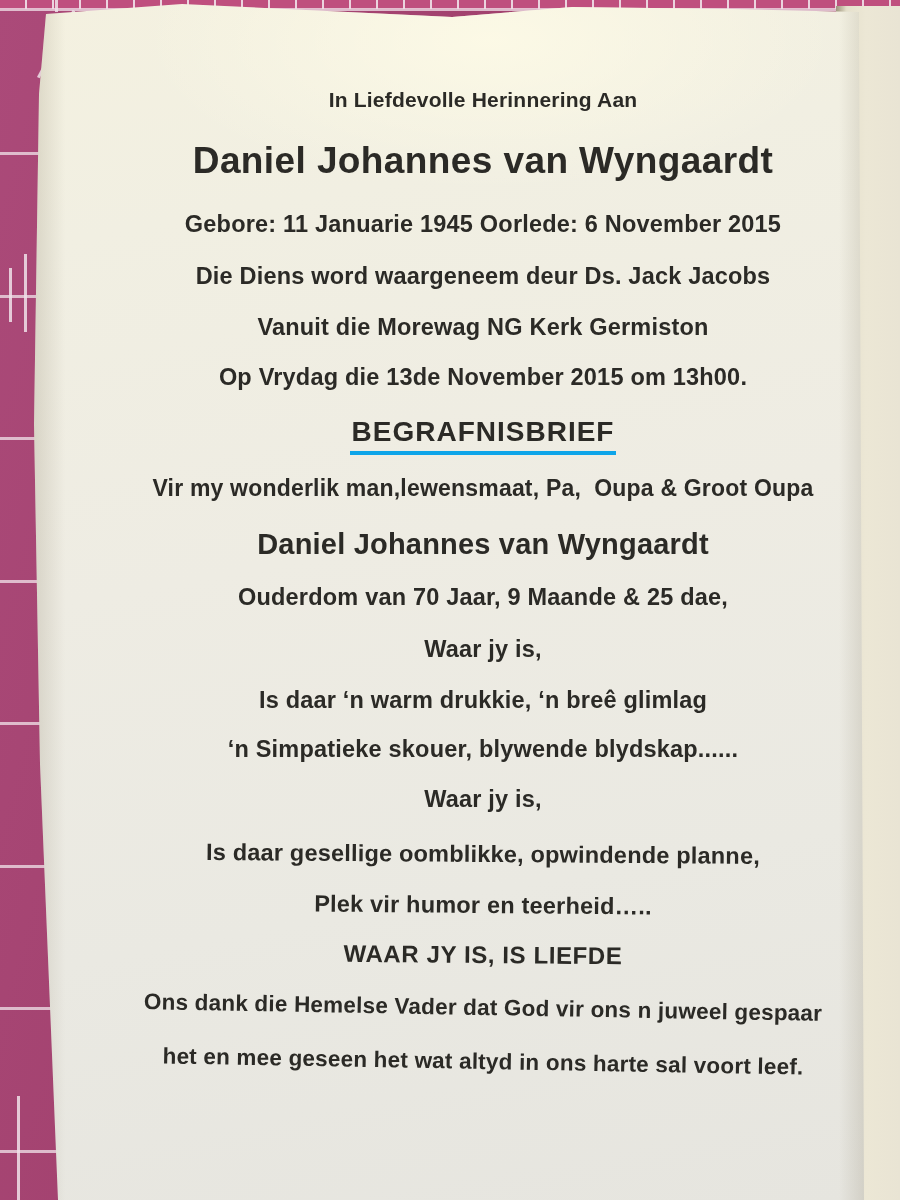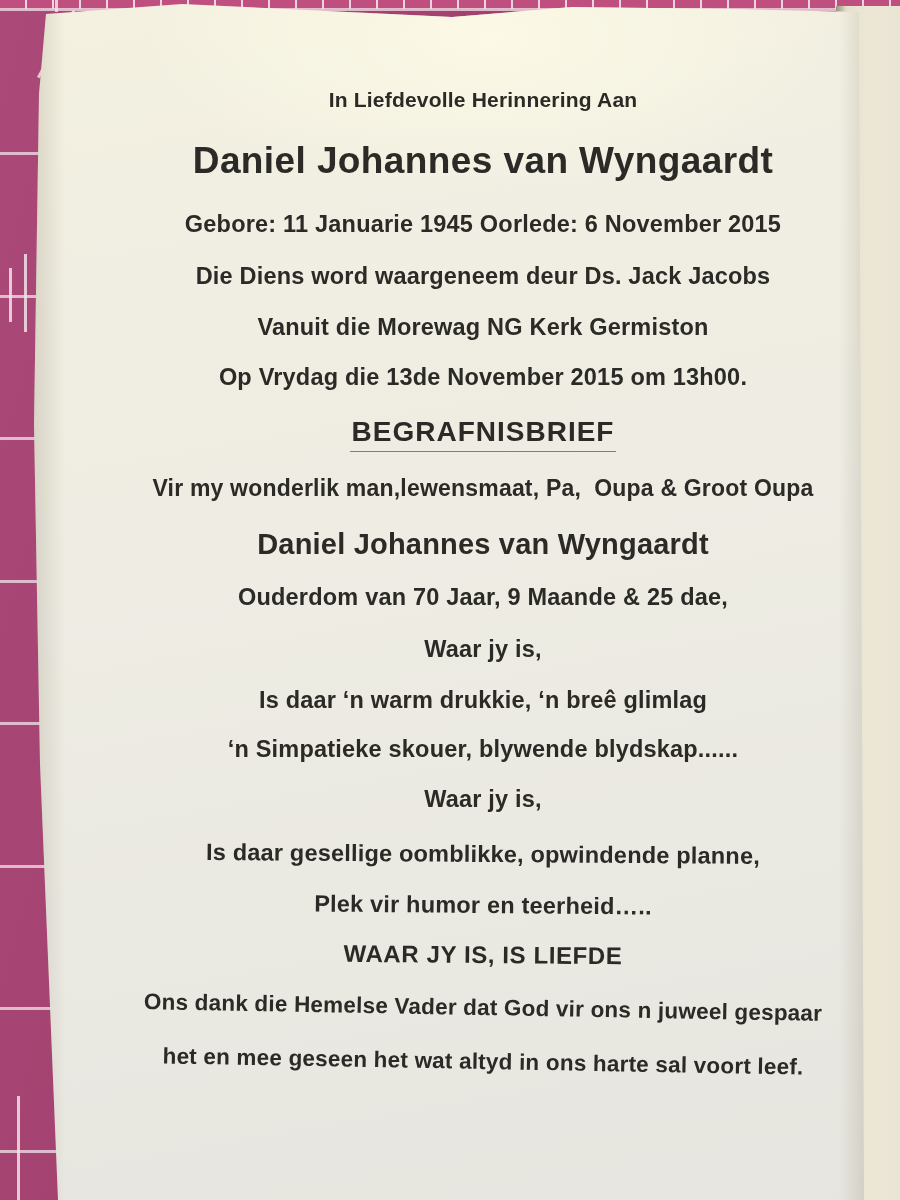--- a/index.html
+++ b/index.html
@@ -52,21 +52,21 @@
     position:absolute;left:0;width:100%;
     text-align:center;white-space:pre;letter-spacing:.2px;
   }
   .l-memoriam   {top:88px;  font-size:21px;}
   .l-name       {top:140px; font-size:37px; letter-spacing:.4px;}
   .l-dates      {top:211px; font-size:23.5px;}
   .l-svc1       {top:263px; font-size:23.5px;}
   .l-svc2       {top:314px; font-size:23.5px;}
   .l-svc3       {top:364px; font-size:23.5px;}
   .l-heading    {top:416px; font-size:28px; letter-spacing:1px;}
-  .l-heading span{display:inline-block;border-bottom:1px solid #0ea5e9;padding:0 2px 3px 2px;}
+  .l-heading span{display:inline-block;border-bottom:4px solid #0ea5e9;padding:0 2px 3px 2px;}
   .l-dedication {top:475px; font-size:23px;}
   .l-name2      {top:528px; font-size:29px;}
   .l-age        {top:584px; font-size:23.5px;}
   .l-p0         {top:636px; font-size:23.5px;}
   .l-p1         {top:687px; font-size:23.5px;}
   .l-p2         {top:736px; font-size:23.5px;}
   .l-p3         {top:786px; font-size:23.5px;}
   .l-p4         {top:841px; font-size:23.5px; transform:rotate(.4deg);}
   .l-p5         {top:892px; font-size:23.5px; transform:rotate(.5deg);}
   .l-p6         {top:941px; font-size:24px;  letter-spacing:.6px; transform:rotate(.5deg);}

